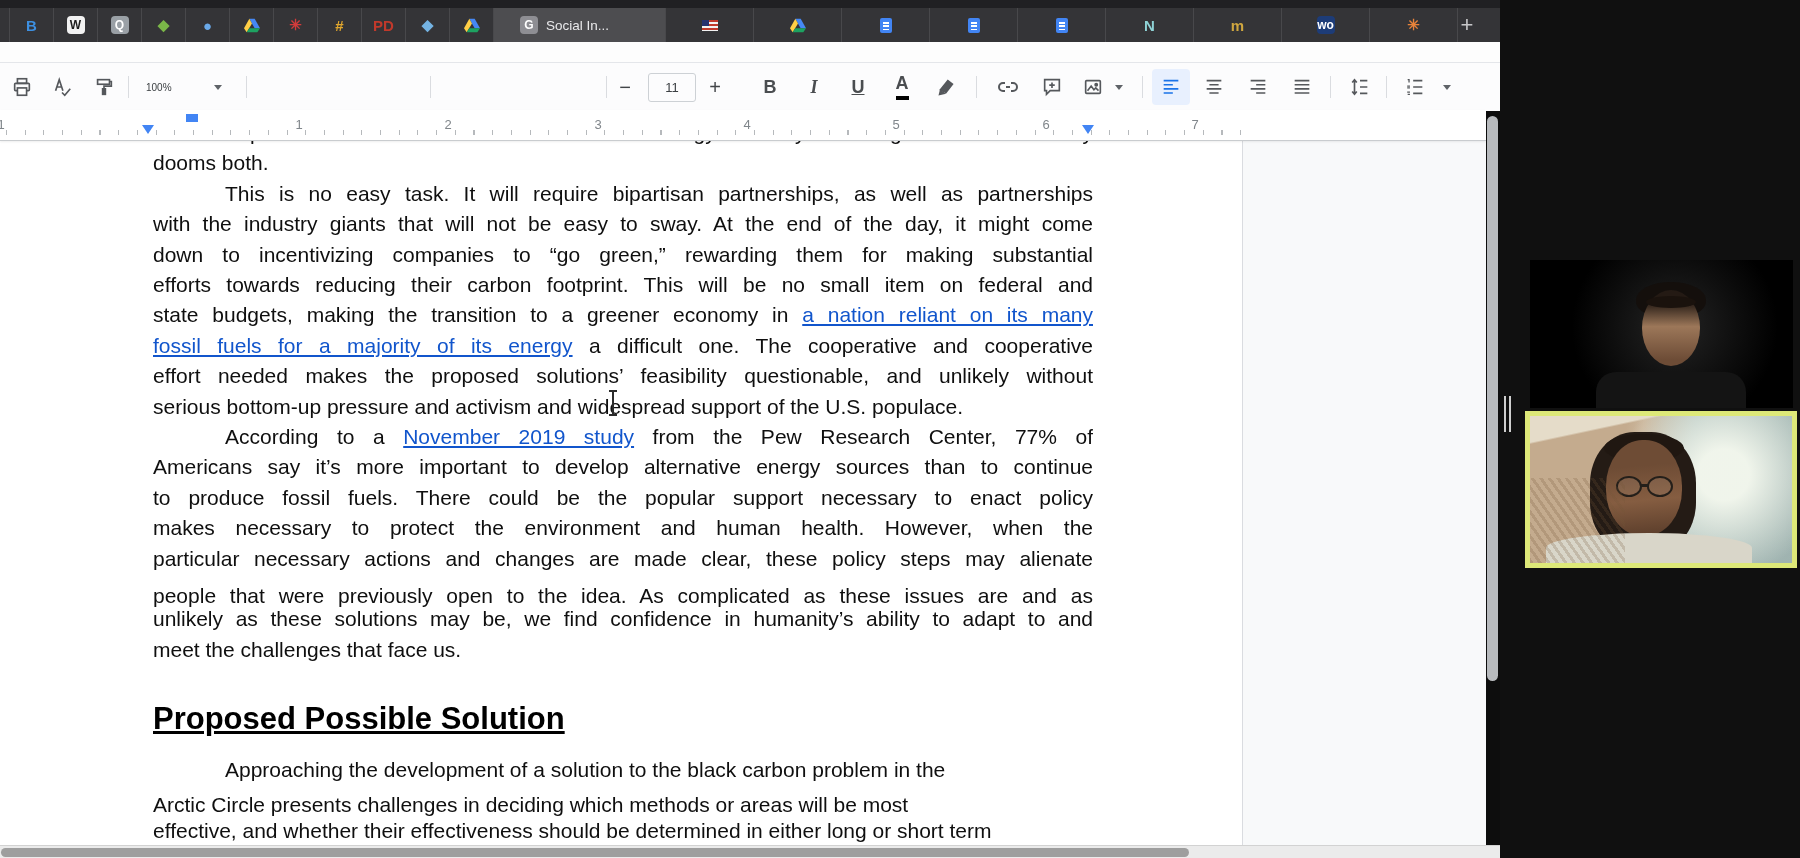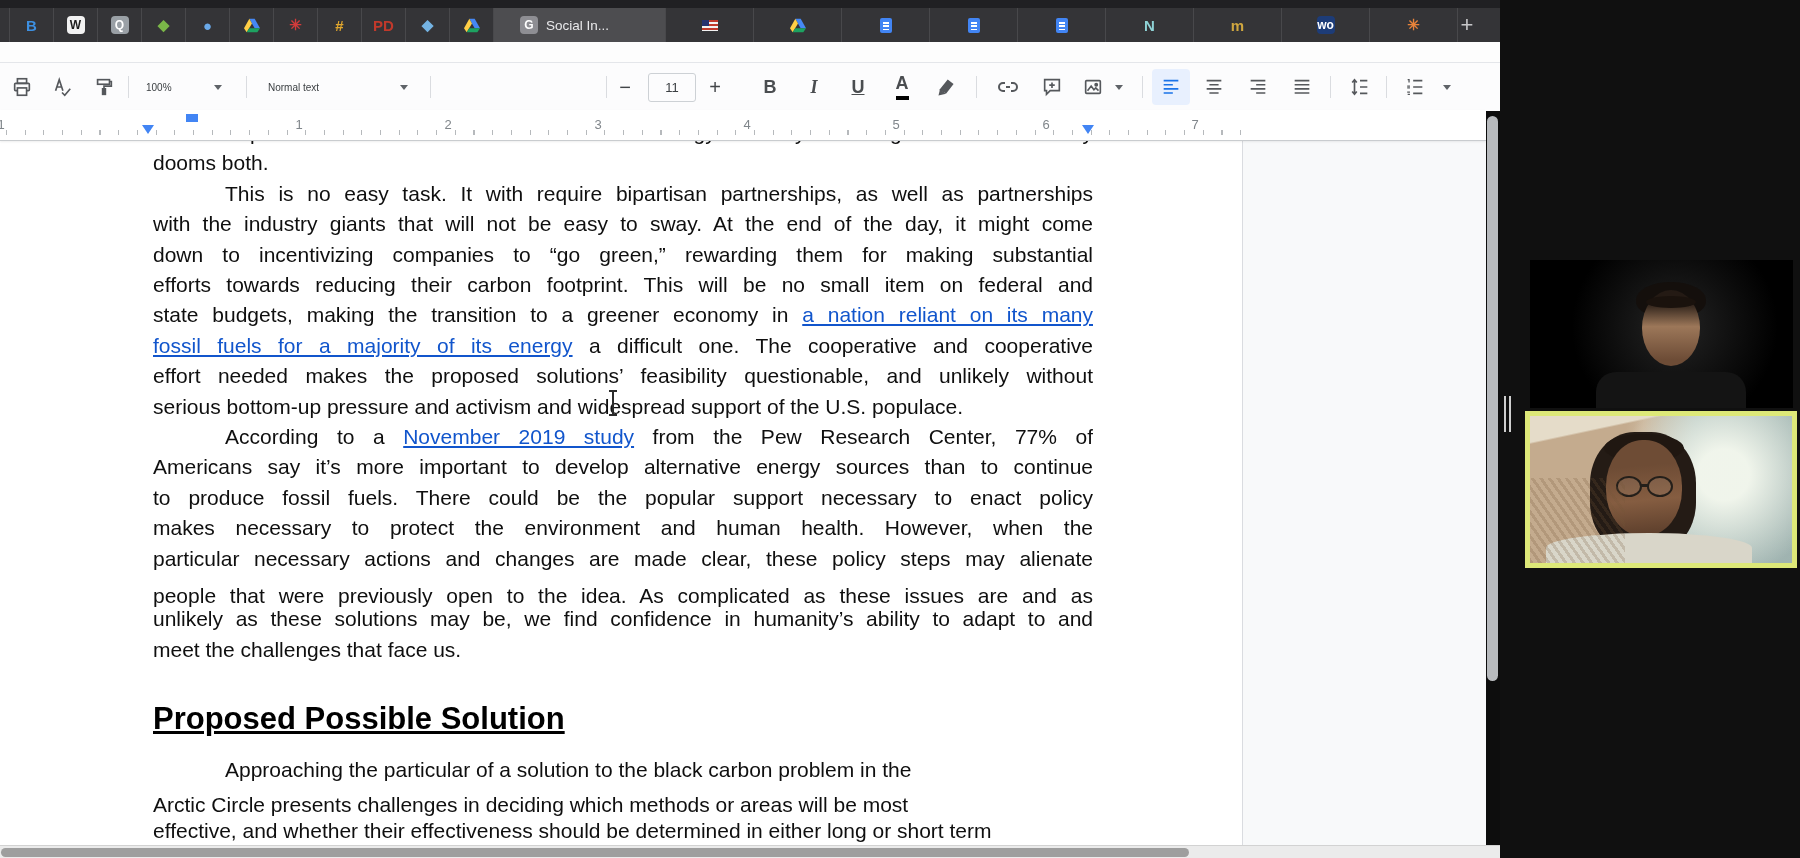--- a/index.html
+++ b/index.html
@@ -227,24 +227,20 @@
         </svg>
     </div>
     <div class="tsep" style="left:128px"></div>
 
     <div class="tb dd" style="left:136px;width:96px">
       <span>100%</span>
         <span class="car"></span>
     </div>
     <div class="tsep" style="left:246px"></div>
 
-    <div class="tb dd" style="left:258px;width:160px">
-      <span>Normal text</span>
-        <span class="car"></span>
-    </div>
     <div class="tsep" style="left:430px"></div>
 
     <div class="tsep" style="left:606px"></div>
 
     <div class="tb" style="left:610px;width:30px;font-size:20px">−</div>
     <div id="size-box">
         <span>11</span>
       </div>
     <div class="tb" style="left:700px;width:30px;font-size:20px">+</div>
 
@@ -342,38 +338,38 @@
     <div class="mk-rect"></div>
     <div class="mk-tri" style="left:142px"></div>
     <div class="mk-tri" style="left:1082px"></div>
   </div>
 
   <div id="page"></div>
   <div id="docbg"></div>
   <div id="doc-lines">
       <div class="dline j" style="top:118px"><span>between public and environmental health </span><span class="run-i">and</span><span> energy security. To neglect one ultimately</span></div>
       <div class="dline" style="top:148.4px"><span>dooms both.</span></div>
-      <div class="dline j in" style="top:178.8px"><span>This is no easy task. It with require bipartisan partnerships, as well as partnerships</span></div>
+      <div class="dline j in" style="top:178.8px"><span>This is no easy task. It will require bipartisan partnerships, as well as partnerships</span></div>
       <div class="dline j" style="top:209.20000000000002px"><span>with the industry giants that will not be easy to sway. At the end of the day, it might come</span></div>
       <div class="dline j" style="top:239.60000000000002px"><span>down to incentivizing companies to “go green,” rewarding them for making substantial</span></div>
       <div class="dline j" style="top:270px"><span>efforts towards reducing their carbon footprint. This will be no small item on federal and</span></div>
       <div class="dline j" style="top:300.4px"><span>state budgets, making the transition to a greener economy in </span><span class="run-l">a nation reliant on its many</span></div>
       <div class="dline j" style="top:330.79999999999995px"><span class="run-l">fossil fuels for a majority of its energy</span><span> a difficult one. The cooperative and cooperative</span></div>
       <div class="dline j" style="top:361.19999999999993px"><span>effort needed makes the proposed solutions’ feasibility questionable, and unlikely without</span></div>
       <div class="dline" style="top:391.5999999999999px"><span>serious bottom-up pressure and activism and widespread support of the U.S. populace.</span></div>
       <div class="dline j in" style="top:421.9999999999999px"><span>According to a </span><span class="run-l">November 2019 study</span><span> from the Pew Research Center, 77% of</span></div>
       <div class="dline j" style="top:452.39999999999986px"><span>Americans say it’s more important to develop alternative energy sources than to continue</span></div>
       <div class="dline j" style="top:482.79999999999984px"><span>to produce fossil fuels. There could be the popular support necessary to enact policy</span></div>
       <div class="dline j" style="top:513.1999999999998px"><span>makes necessary to protect the environment and human health. However, when the</span></div>
       <div class="dline j" style="top:543.5999999999998px"><span>particular necessary actions and changes are made clear, these policy steps may alienate</span></div>
       <div class="dline j" style="top:581px"><span>people that were previously open to the idea. As complicated as these issues are and as</span></div>
       <div class="dline j" style="top:604.3999999999997px"><span>unlikely as these solutions may be, we find confidence in humanity’s ability to adapt to and</span></div>
       <div class="dline" style="top:634.7999999999997px"><span>meet the challenges that face us.</span></div>
       <div class="dhead" style="top:697.1999999999997px">Proposed Possible Solution</div>
-      <div class="dline in" style="top:755.1999999999997px"><span>Approaching the particular of a solution to the black carbon problem in the</span></div>
+      <div class="dline in" style="top:755.1999999999997px"><span>Approaching the development of a solution to the black carbon problem in the</span></div>
       <div class="dline" style="top:790px"><span>Arctic Circle presents challenges in deciding which methods or areas will be most</span></div>
       <div class="dline" style="top:815.9999999999997px"><span>effective, and whether their effectiveness should be determined in either long or short term</span></div>
     </div>
   <div id="ibeam"></div>
 
   <div id="vthumb"></div>
   <div id="hscroll">
     <div id="hthumb"></div>
   </div>
 

